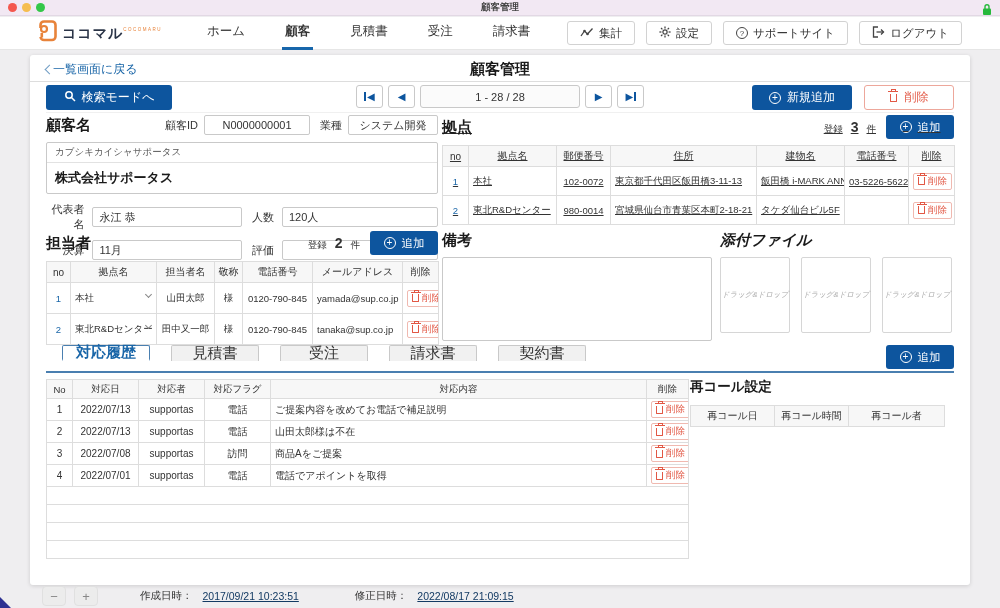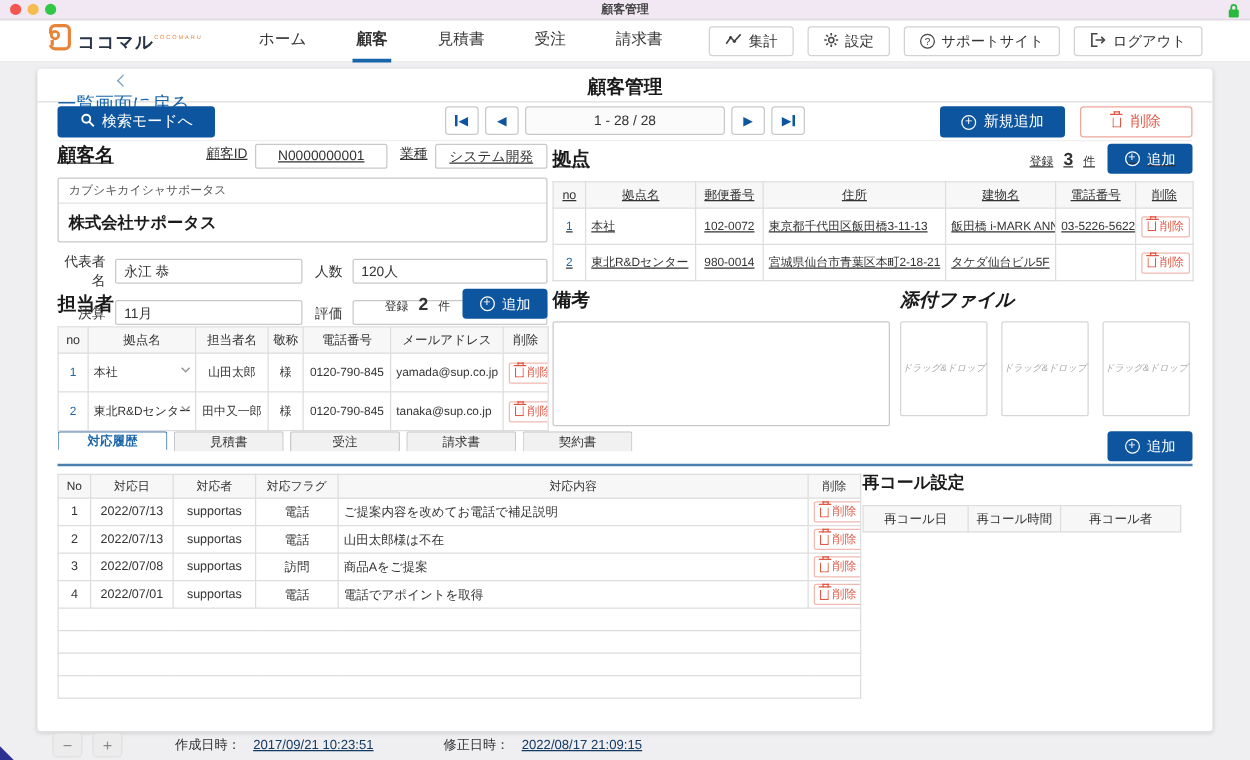--- a/index.html
+++ b/index.html
@@ -24,21 +24,21 @@
   .nav-item { font-size:12.5px; color:#333; height:33px; display:flex; align-items:center; padding:0 3px; cursor:pointer; border-bottom:3px solid transparent; }
   .nav-item.active { border-bottom:3px solid #1766ab; font-weight:bold; }
   .hdr-actions { margin-left:auto; margin-right:38px; display:flex; gap:11px; }
   .hdr-btn { display:flex; align-items:center; gap:5px; border:1px solid #d2d2d2; border-radius:3px; background:#fff; height:24px; padding:0 12px; font-size:11.5px; color:#333; cursor:pointer; }
   .qmark { width:12px; height:12px; border:1.2px solid #444; border-radius:50%; display:inline-flex; align-items:center; justify-content:center; font-size:8px; color:#444; }
   .qmark::before{ content:"?"; }
 
   
   .card { position:absolute; left:30px; top:55px; width:940px; height:530px; background:#fff; border-radius:3px; box-shadow:0 1px 4px rgba(0,0,0,.14); }
   .card-head { position:absolute; left:0; top:0; width:100%; height:27px; border-bottom:1px solid #ddd; }
-  .back-link { position:absolute; left:16px; top:6px; display:flex; align-items:center; gap:6px; color:#1a66a8; font-size:15px; cursor:pointer;flex-direction:column; }
+  .back-link { position:absolute; left:16px; top:6px; display:flex; align-items:center; color:#1a66a8; font-size:12px; cursor:pointer; }
   .chv-left { width:7px; height:7px; border-left:1.6px solid #6f9cc4; border-bottom:1.6px solid #6f9cc4; transform:rotate(45deg); display:inline-block; }
   .page-title { text-align:center; font-size:15px; font-weight:bold; color:#1a1a1a; padding-top:5px; }
 
   .toolbar { position:absolute; left:16px; top:30px; width:908px; height:28px; border-bottom:1px solid #f0f0f0; }
   .btn-blue { display:inline-flex; align-items:center; justify-content:center; gap:6px; background:#0d559e; color:#fff; border:none; border-radius:3px; font-size:12px; cursor:pointer; font-family:inherit; }
   .btn-red-outline { display:inline-flex; align-items:center; justify-content:center; gap:5px; background:#fff; color:#e25744; border:1px solid #eda79b; border-radius:3px; font-size:12px; cursor:pointer; font-family:inherit; }
   .search-btn { position:absolute; left:0; top:0; width:126px; height:25px; }
   .pager { position:absolute; left:50%; top:0; transform:translateX(-50%); display:flex; gap:5px; align-items:center; }
   .pg-btn { width:27px; height:23px; border:1px solid #c9c9c9; background:#fff; border-radius:3px; color:#0d559e; font-size:10px; display:inline-flex; align-items:center; justify-content:center; gap:1px; cursor:pointer; padding:0; }
   .pg-bar { width:1.5px; height:9px; background:#0d559e; display:inline-block; }
@@ -56,21 +56,21 @@
 
   
   .sec-title { font-size:15px; font-weight:bold; color:#1a1a1a; }
   .sec-head { display:flex; align-items:center; }
   .reg-count { display:flex; align-items:baseline; gap:8px; margin-left:auto; margin-right:10px; font-size:9.5px; color:#333; }
   .reg-count b { font-size:14px; }
   .add-btn { width:68px; height:24px; font-size:11.5px; }
 
   
   .cust { position:absolute; left:16px; top:60px; width:392px; }
-  .cust-head { display:flex; align-items:flex-start;text-decoration:underline; }
+  .cust-head { display:flex; align-items:center; }
   .fld-label { font-size:11px; color:#333; }
   .inp { border:1px solid #c9c9c9; border-radius:2px; height:20px; font-size:11px; color:#333; padding:0 6px; font-family:inherit; background:#fff; }
   .inp.center { text-align:center; }
   .namebox { margin-top:7px; border:1px solid #c9c9c9; border-radius:2px; }
   .furigana { font-size:9.5px; color:#555; padding:3px 8px; border-bottom:1px solid #e2e2e2; }
   .cname { font-size:13px; font-weight:bold; color:#1a1a1a; padding:6px 8px; }
   .fld-row { display:flex; align-items:center; margin-top:8px; gap:8px; }
   .fld-row .lab1 { width:52px; text-align:right; }
   .fld-row .lab2 { width:32px; text-align:right; }
 
@@ -93,21 +93,21 @@
 
   .notes { position:absolute; left:412px; top:176px; width:270px; }
   .notes textarea { margin-top:7px; width:270px; height:84px; border:1px solid #c9c9c9; border-radius:2px; resize:none; font-family:inherit; font-size:11px; padding:5px; }
 
   .attach { position:absolute; left:690px; top:176px; width:234px;font-style:italic; }
   .dropzones { display:flex; gap:11px; margin-top:7px; }
   .dropzone { width:70px; height:76px; border:1px solid #d6d6d6; border-radius:2px; display:flex; align-items:center; justify-content:center; font-size:7.5px; color:#aaa; cursor:pointer; }
 
   
   .tabsrow { position:absolute; left:16px; top:290px; width:908px; height:28px; border-bottom:2px solid #4a7fb0; display:flex; gap:5px; }
-  .tab { width:88px; height:16px; display:flex; align-items:center; justify-content:center; font-size:10px; cursor:pointer; background:#f1f1f1; border:1px solid #c9c9c9; border-bottom:none; color:#333; border-radius:2px 2px 0 0; }
+  .tab { width:88px; height:16px; display:flex; align-items:center; justify-content:center; font-size:15px; cursor:pointer; background:#f1f1f1; border:1px solid #c9c9c9; border-bottom:none; color:#333; border-radius:2px 2px 0 0;margin-left:16px; }
   .tab.active { background:#fff; border:1px solid #4a7fb0; border-bottom:2px solid #fff; color:#1a66a8; font-weight:bold; margin-bottom:-2px; }
   .tab-add { position:absolute; right:0; top:0; }
 
   
   .history { position:absolute; left:16px; top:324px; width:642px; }
   .history .dt { margin-top:0; }
   .history .dt th { font-size:9.5px; padding:2.5px 2px; }
   .history .dt td { font-size:10px; height:20px; }
   .history .dt td.empty { height:18px; }
 

